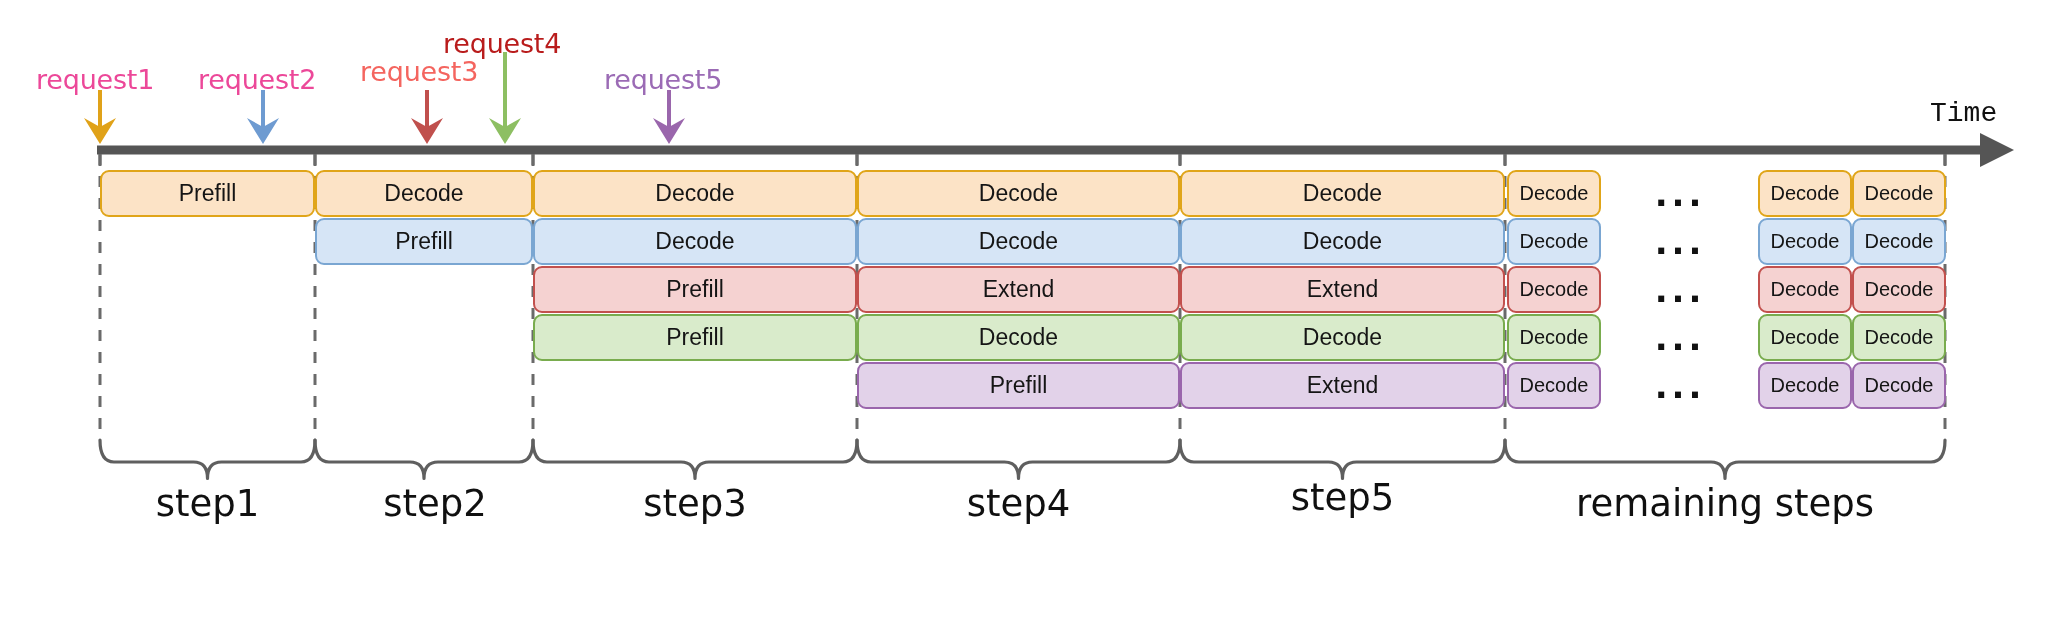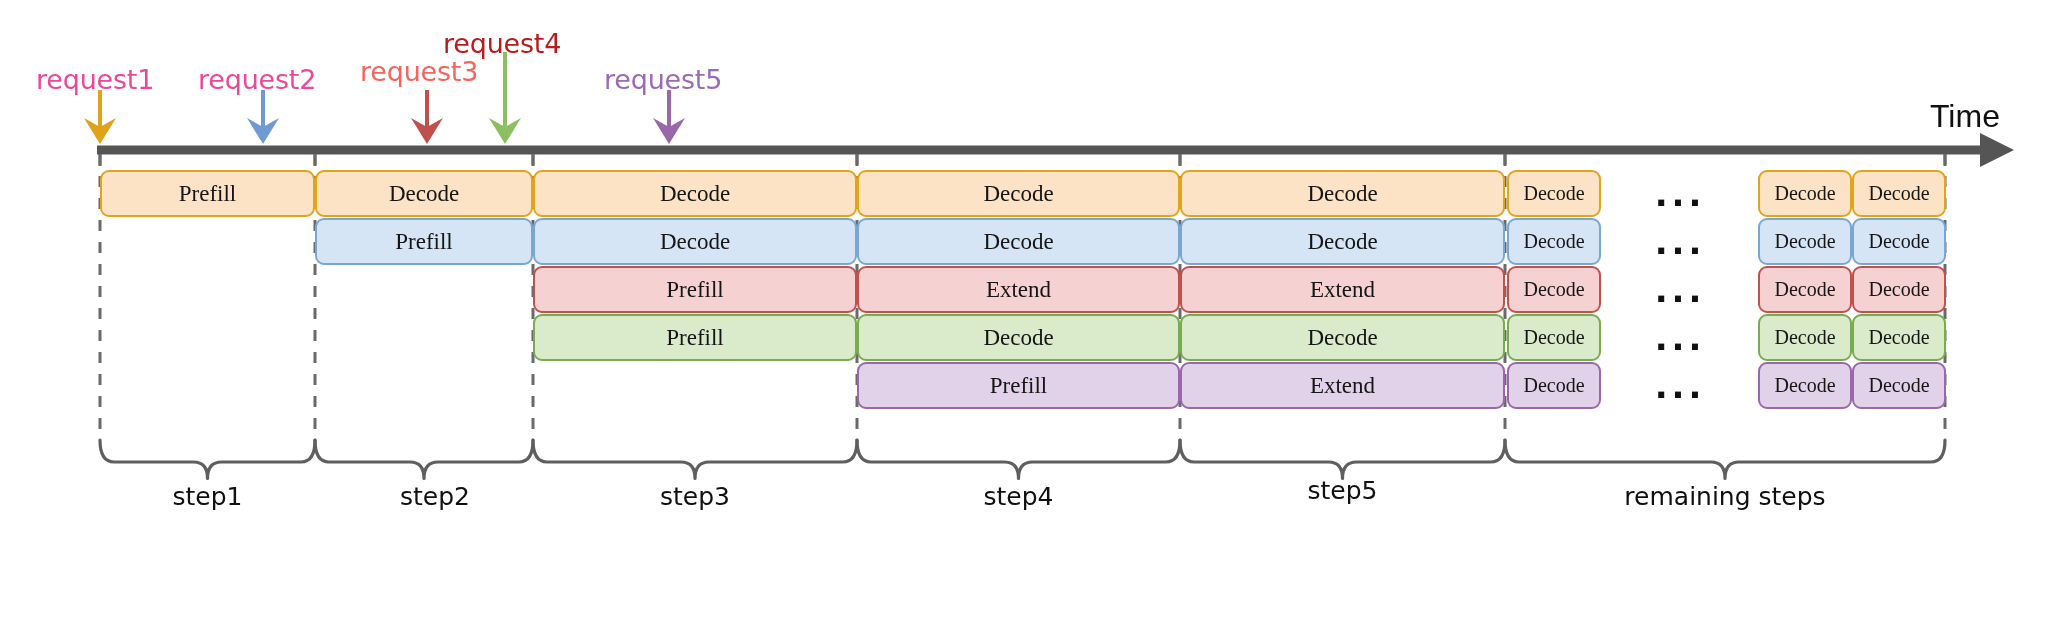--- a/index.html
+++ b/index.html
@@ -17,21 +17,21 @@
 
   .blk{
     position:absolute;
     box-sizing:border-box;
     border-radius:9px;
     border-width:2.5px;
     border-style:solid;
     display:flex;
     align-items:center;
     justify-content:center;
-    font-family:Liberation Serif, serif;
+    font-family:Liberation Sans, sans-serif;
     font-size:23px;
     color:#151515;
     white-space:nowrap;
     overflow:hidden;
   }
   .dots{
     position:absolute;
     display:flex;
     align-items:center;
     justify-content:center;
@@ -39,28 +39,28 @@
     font-size:34px;
     font-weight:700;
     color:#111;
     letter-spacing:4px;
     line-height:1;
   }
   .steplbl{
     position:absolute;
     text-align:center;
     font-family:"DejaVu Sans",sans-serif;
-    font-size:25px;
+    font-size:37px;
     color:#101010;
     white-space:nowrap;
   }
   .timelbl{
     position:absolute;
-    font-family:Liberation Sans, sans-serif;
-    font-size:32px;
+    font-family:Liberation Mono, monospace;
+    font-size:28px;
     color:#101010;
   }
   svg.layer{position:absolute;left:0;top:0;width:2050px;height:635px;pointer-events:none;}
 </style>
 </head>
 <body>
 
 <div id="stage">
 
   <svg class="layer" id="vec">

